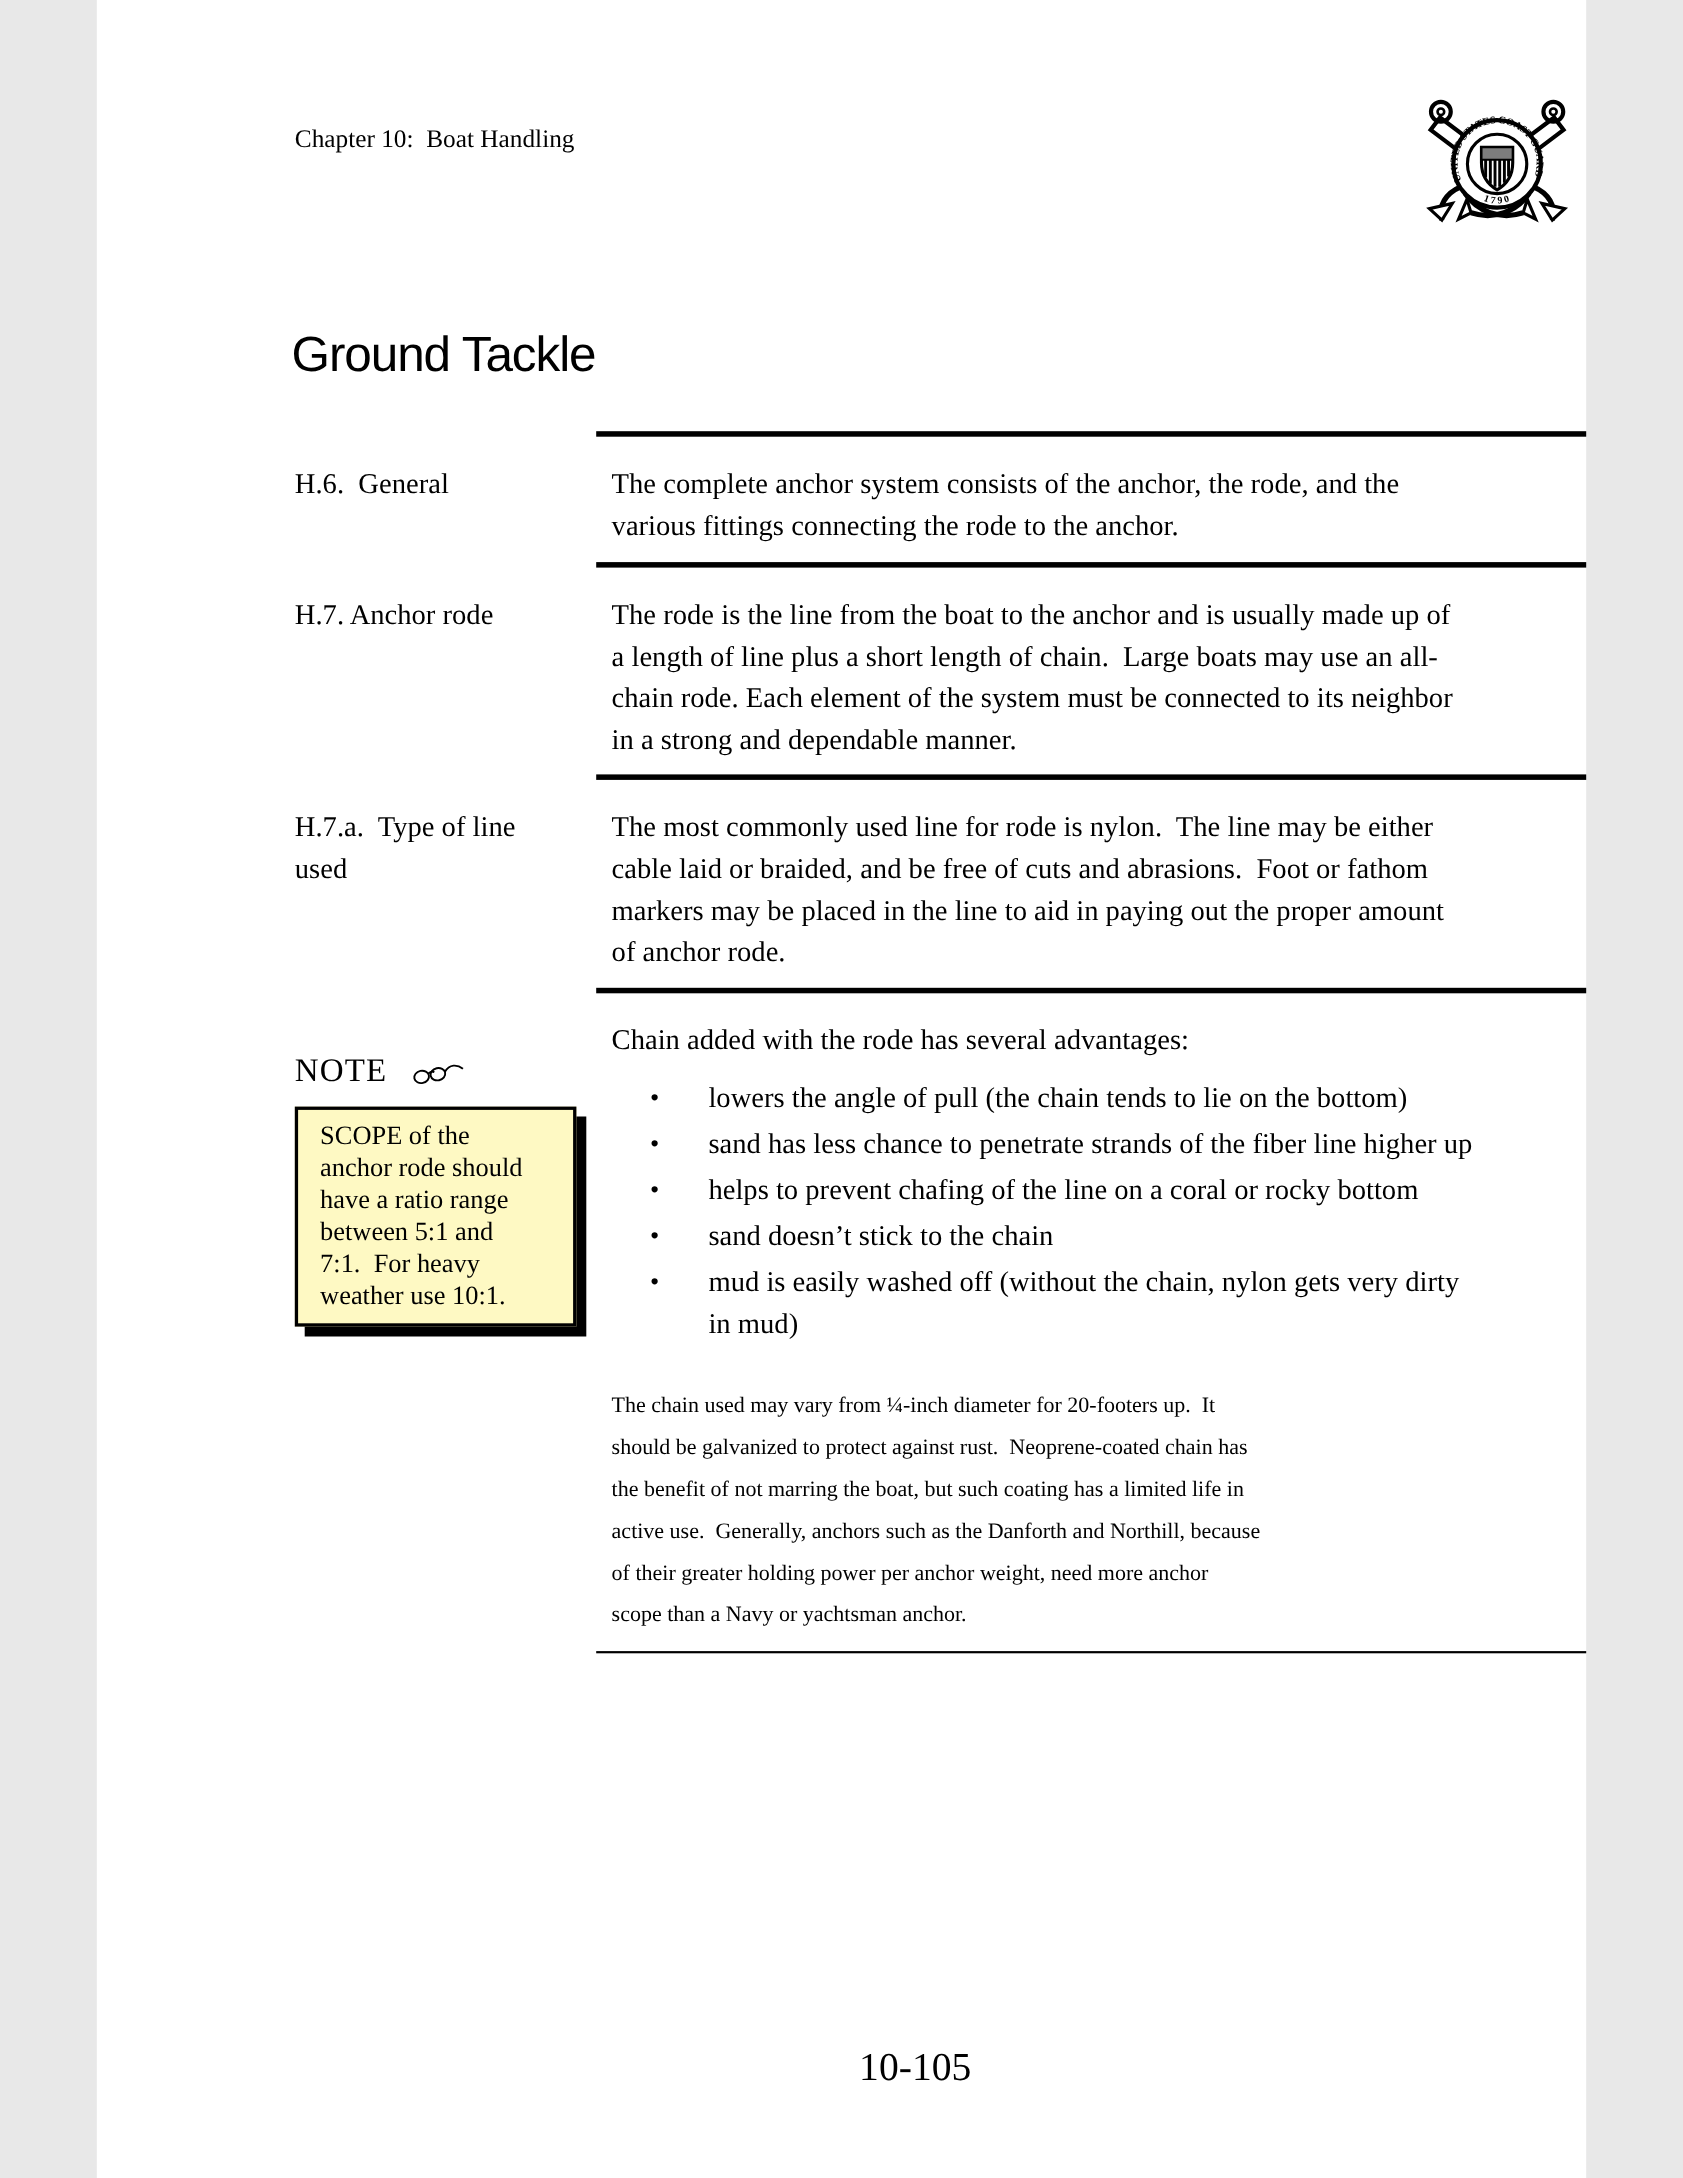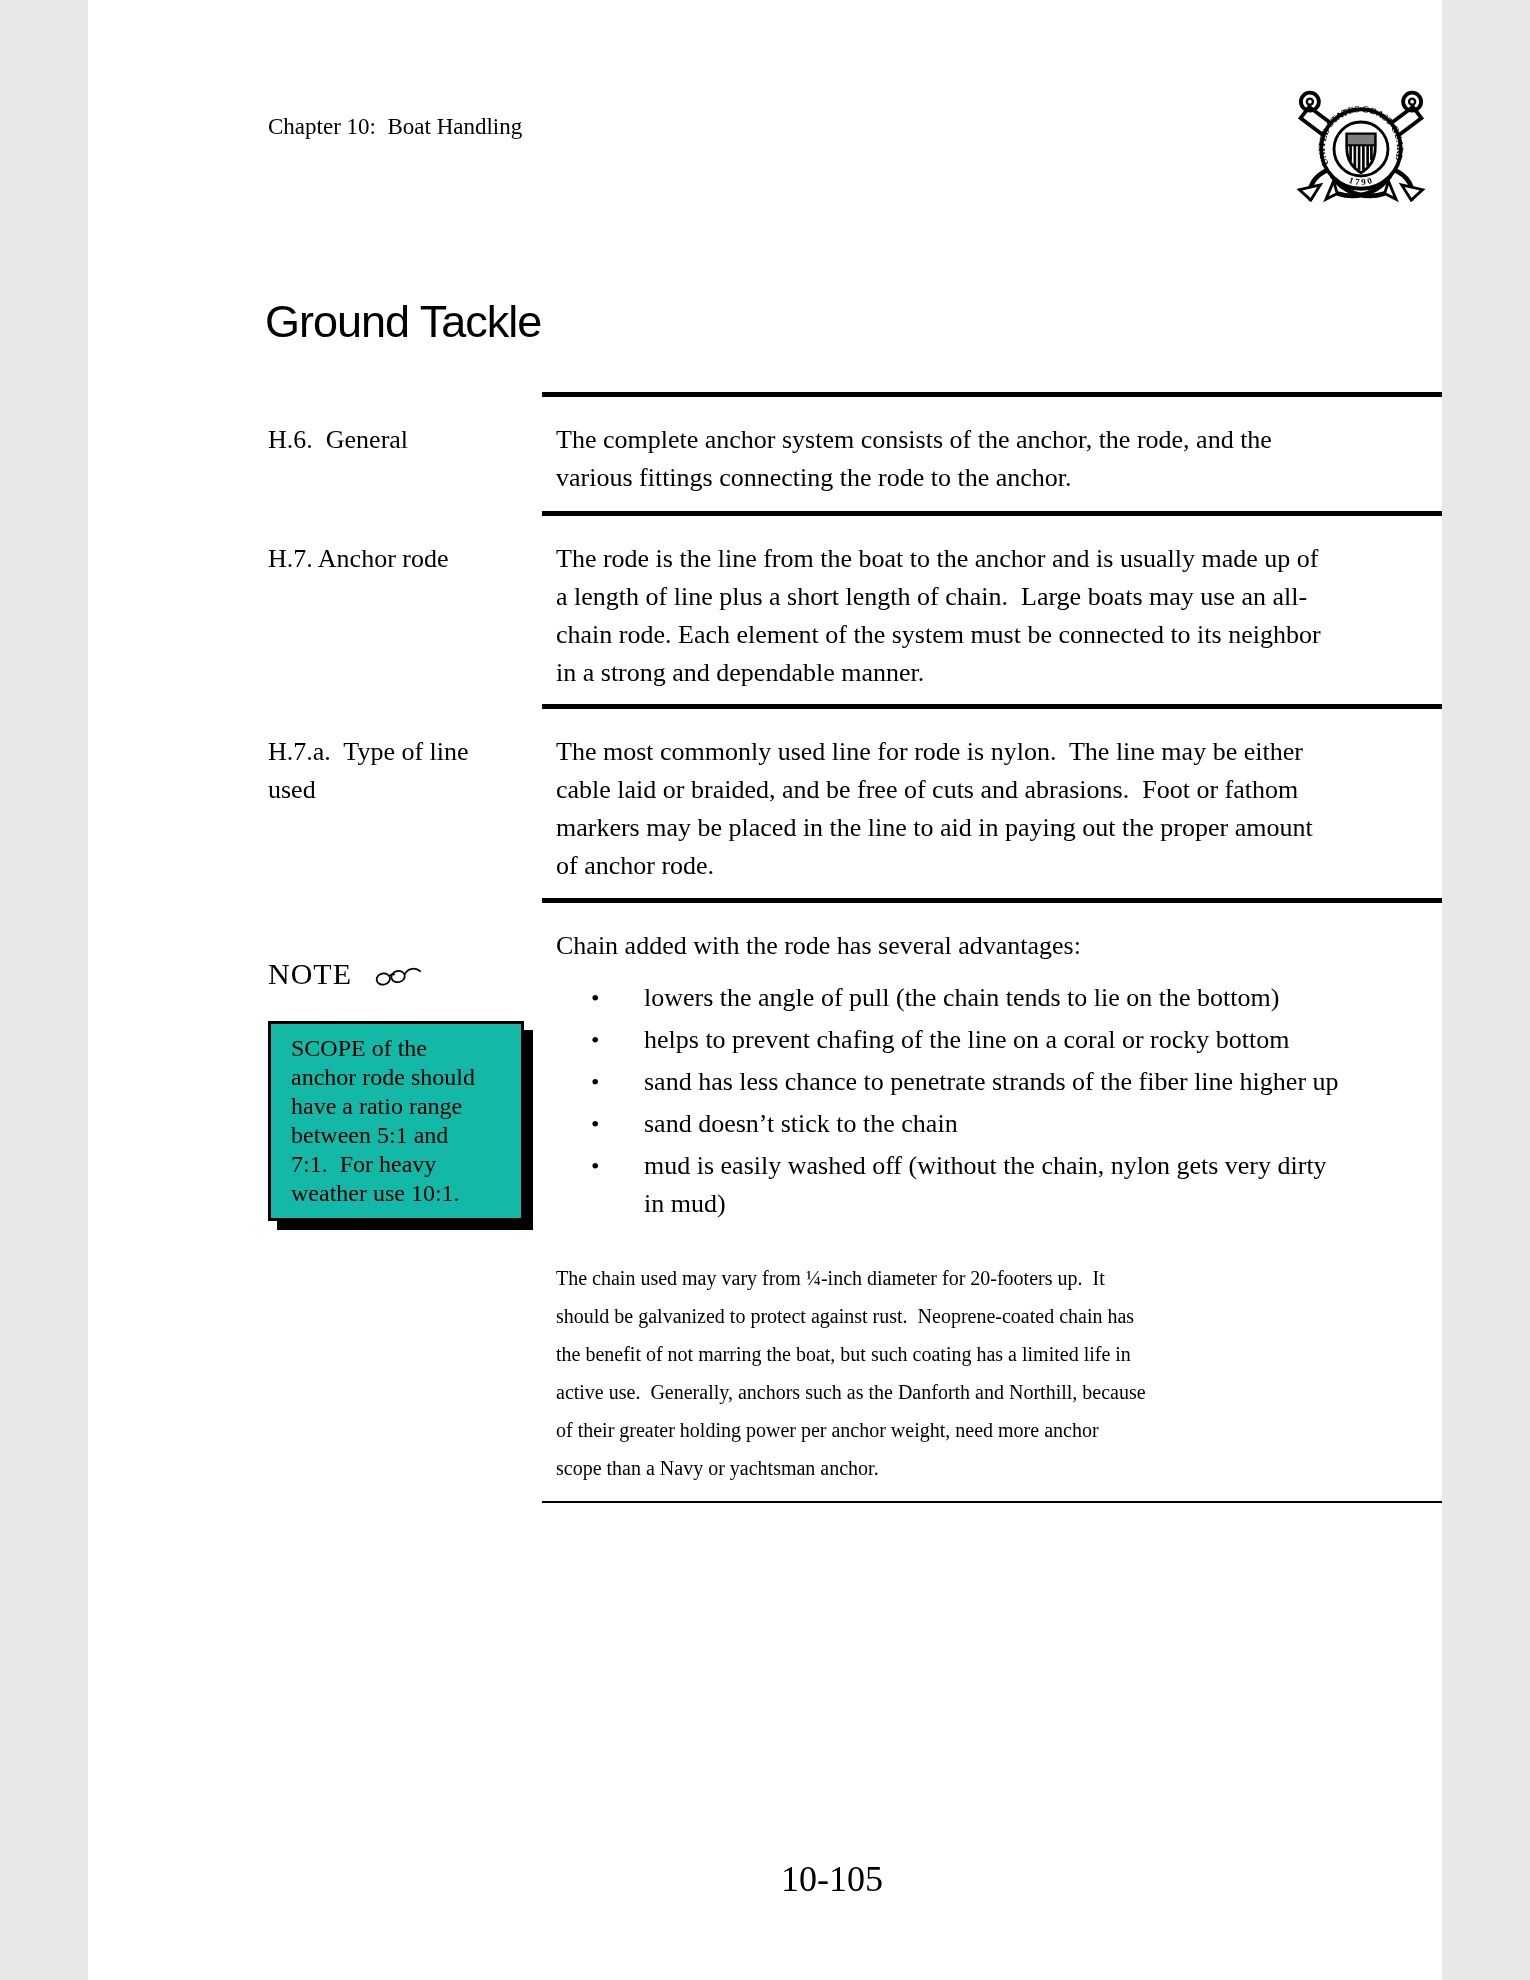--- a/index.html
+++ b/index.html
@@ -43,27 +43,27 @@
     font-size:26px;line-height:38px;
   }
   .sec-label{padding-right:14px;}
   .note-heading{
     margin-top:30px;
     font-size:30px;line-height:34px;letter-spacing:1px;
     display:flex;align-items:center;gap:22px;
   }
   .glasses-icon{flex:0 0 auto;margin-top:4px;}
   .note-box{
-    margin-top:30px;
+    margin-top:15px;
     width:214px;
     border:3px solid #000;
     box-shadow:9px 9px 0 0 #000;
     padding:10px 16px 10px 20px;
     font-size:24px;line-height:29px;
-    background:#14b8a6;
+    background:#fef9c3;
   }
   .bullet-list{margin:14px 0 0 35px;}
   .bullet-item{
     position:relative;
     padding-left:53px;
     margin-bottom:4px;
     font-size:26px;line-height:38px;
   }
   .bullet-item::before{
     content:"\2022";
@@ -190,22 +190,22 @@
 anchor rode should
 have a ratio range
 between 5:1 and
 7:1.  For heavy
 weather use 10:1.</div>
       </div>
       <div>
         <div class="sec-body pre">Chain added with the rode has several advantages:</div>
         <div class="bullet-list">
           <div class="bullet-item pre">lowers the angle of pull (the chain tends to lie on the bottom)</div>
+          <div class="bullet-item pre">sand has less chance to penetrate strands of the fiber line higher up</div>
           <div class="bullet-item pre">helps to prevent chafing of the line on a coral or rocky bottom</div>
-          <div class="bullet-item pre">sand has less chance to penetrate strands of the fiber line higher up</div>
           <div class="bullet-item pre">sand doesn’t stick to the chain</div>
           <div class="bullet-item pre">mud is easily washed off (without the chain, nylon gets very dirty
 in mud)</div>
         </div>
         <div class="body-paragraph pre">The chain used may vary from ¼-inch diameter for 20-footers up.  It
 should be galvanized to protect against rust.  Neoprene-coated chain has
 the benefit of not marring the boat, but such coating has a limited life in
 active use.  Generally, anchors such as the Danforth and Northill, because
 of their greater holding power per anchor weight, need more anchor
 scope than a Navy or yachtsman anchor.</div>

